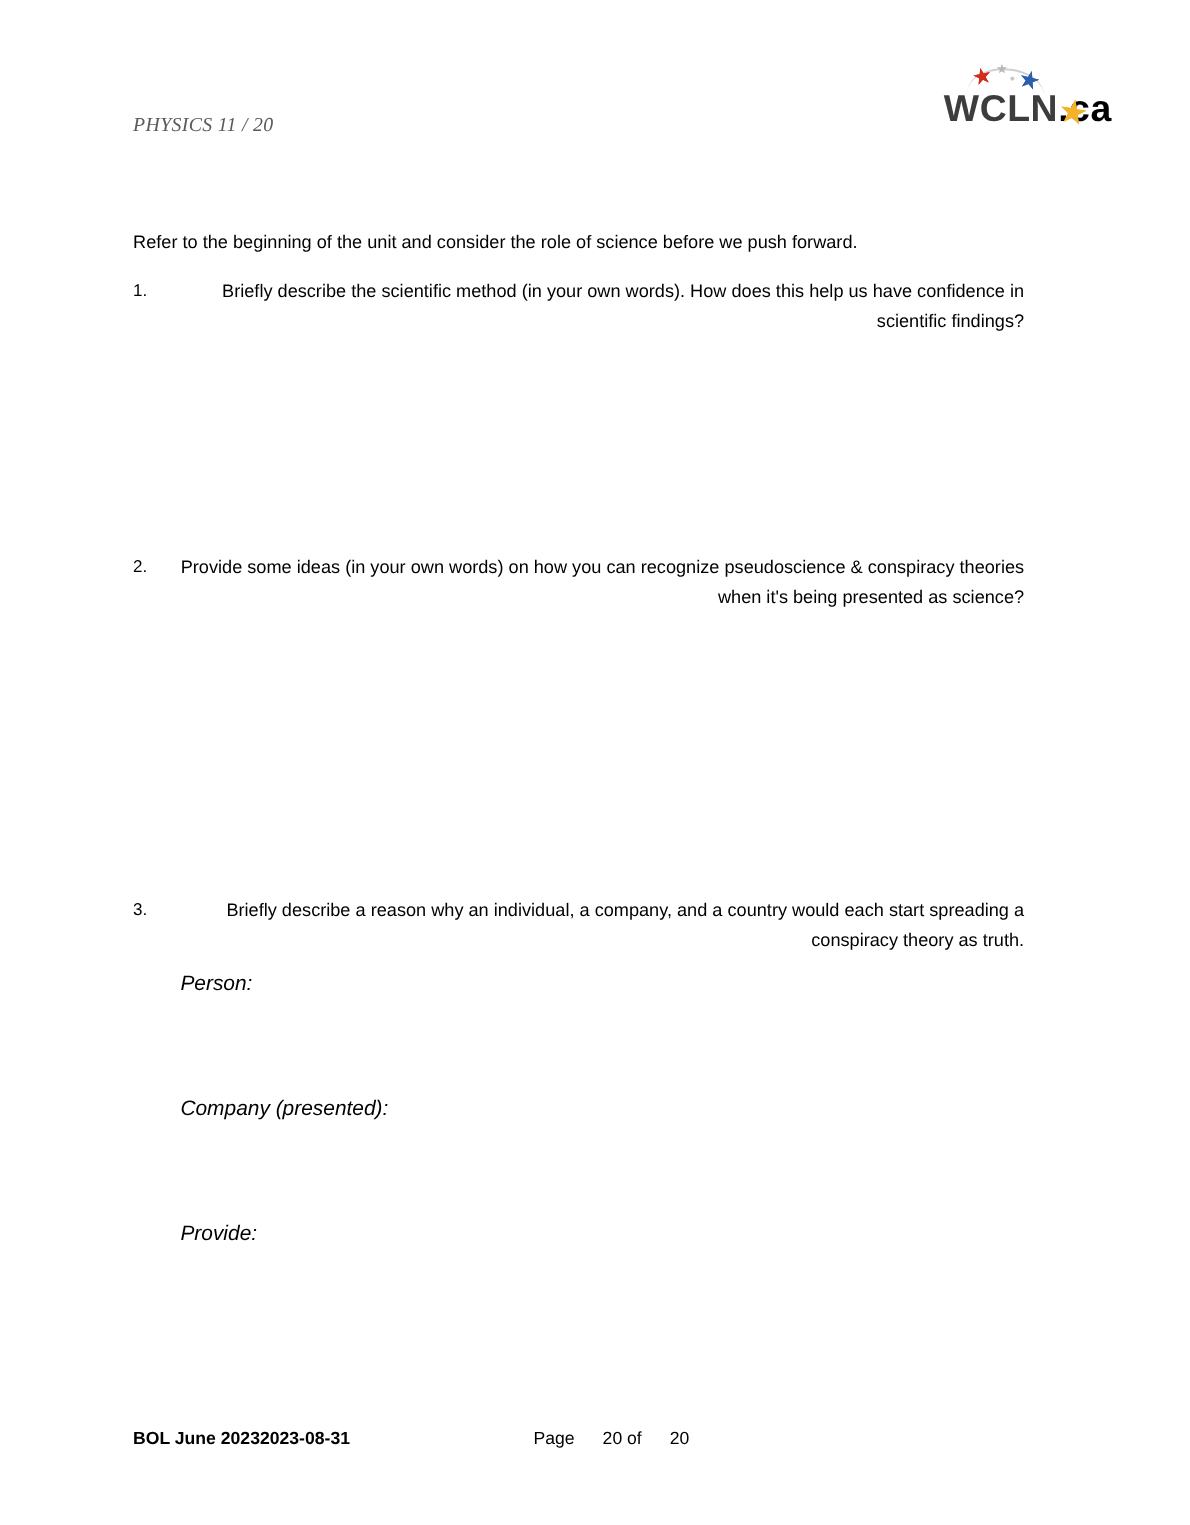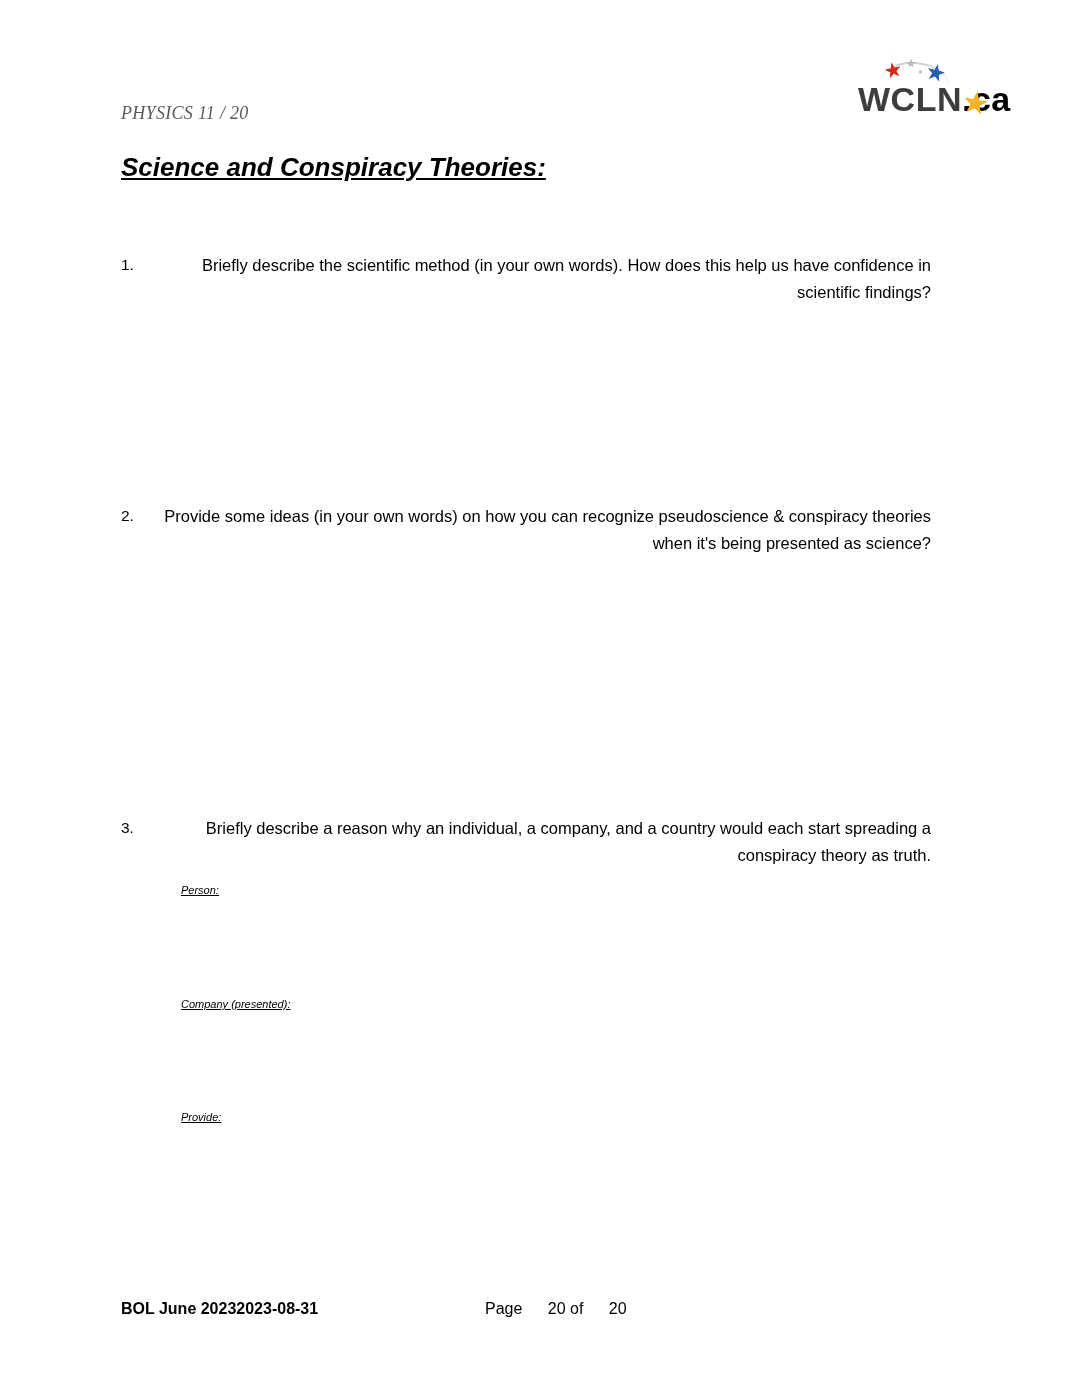--- a/index.html
+++ b/index.html
@@ -108,24 +108,23 @@
     font-size: 15.5px;
   }
   .q-text { flex: 1; text-align: right; }
   .q1 { top: 252px; }
   .q2 { top: 503px; }
   .q3 { top: 815px; }
 
   
   .sublabel {
     position: absolute;
-    left: 181px;
-    font-size: 11px;
+    left: 164px;
+    font-size: 19px;
     font-style: italic;
-    text-decoration: underline;
     color: #000000;
   }
   .sub-person  { top: 884px; }
   .sub-company { top: 998px; }
   .sub-country { top: 1111px; }
 
   
   .footer-left {
     position: absolute;
     left: 121px;
@@ -154,22 +153,22 @@
   <div class="logo">
     <span class="logo-swoosh"></span>
     <span class="star red">★</span>
     <span class="star gray-a">★</span>
     <span class="star gray-b">●</span>
     <span class="star blue">★</span>
     <span class="logo-text"><span>WCLN</span><span class="ca">.ca</span></span>
     <span class="star gold">★</span>
   </div>
 
-  <h1 class="title">Science and Conspiracy Theories:</h1>
 
+  <div class="intro">Refer to the beginning of the unit and consider the role of science before we push forward.</div>
 
   <div class="question q1">
     <span class="q-num">1.</span>
     <span class="q-text">Briefly describe the scientific method (in your own words). How does this help us have confidence in scientific findings?</span>
   </div>
 
   <div class="question q2">
     <span class="q-num">2.</span>
     <span class="q-text">Provide some ideas (in your own words) on how you can recognize pseudoscience &amp; conspiracy theories when it's being presented as science?</span>
   </div>

